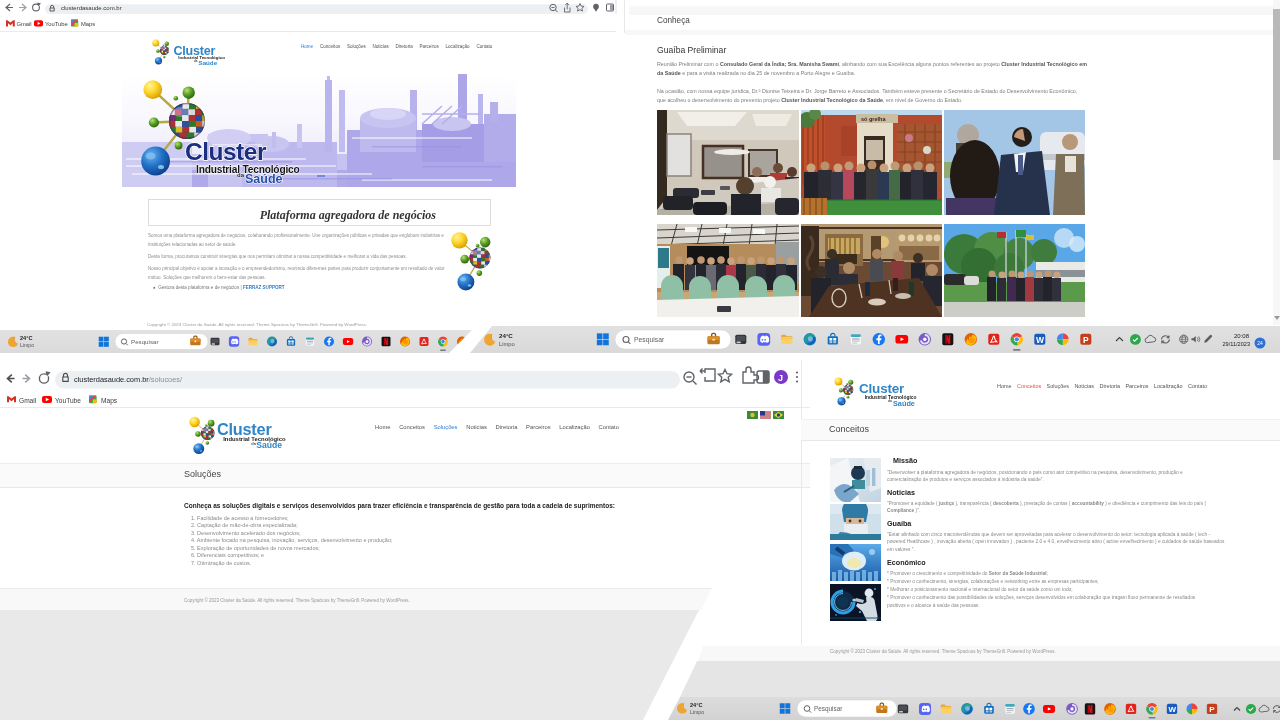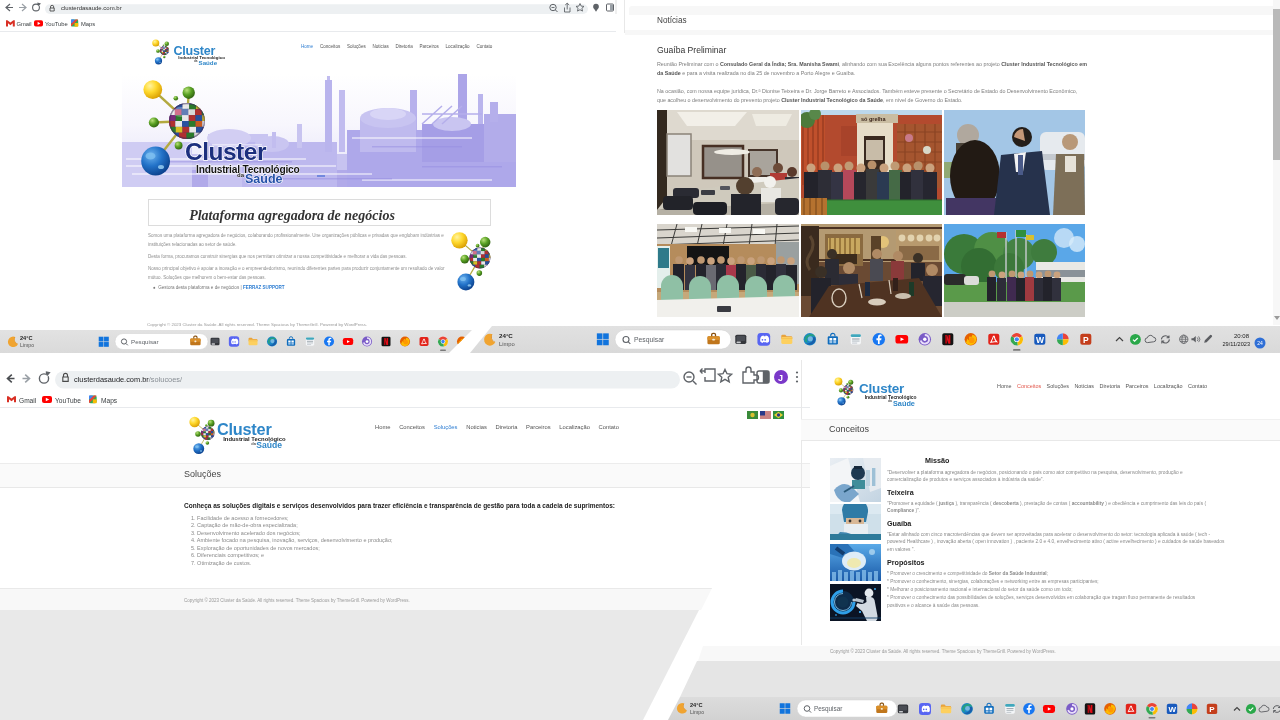--- a/index.html
+++ b/index.html
@@ -205,37 +205,37 @@
  <g font-family="Liberation Sans,sans-serif" font-weight="bold">
   <text x="63" y="86" font-size="24.5" fill="#1c2f7e" stroke="#ffffff" stroke-width="1.3" paint-order="stroke" letter-spacing="-0.5">Cluster</text>
   <text x="74" y="98.5" font-size="10.2" fill="#141414" stroke="#ffffff" stroke-width="1.1" paint-order="stroke" letter-spacing="-0.2">Industrial Tecnológico</text>
   <text x="115" y="103" font-size="6" fill="#222" stroke="#ffffff" stroke-width="0.5" paint-order="stroke">da</text>
   <text x="123" y="108.5" font-size="12.5" fill="#2450a8" stroke="#ffffff" stroke-width="1.1" paint-order="stroke">Saúde</text>
  </g>
  <path d="M195 102 h8" stroke="#5b79d8" stroke-width="1.5"></path>
 </svg>
 
 <div class="a" style="left:148px;top:199px;width:341px;height:25px;border:1px solid #dcdcdc;"></div>
-<div class="a" style="left:148px;top:208px;width:288px;text-align:center;font-family:'Liberation Serif',serif;font-style:italic;font-weight:bold;font-size:14px;color:#333">Plataforma agregadora de negócios</div>
+<div class="a" style="left:148px;top:208px;width:288px;text-align:right;font-family:'Liberation Serif',serif;font-style:italic;font-weight:bold;font-size:12px;color:#333">Plataforma agregadora de negócios</div>
 <div class="a" style="left:148px;top:232.5px;font-size:4.55px;color:#8f8f8f;white-space:nowrap">Somos uma plataforma agregadora de negócios, colaborando profissionalmente. Une organizações públicas e privadas que englobam indústrias e</div>
 <div class="a" style="left:148px;top:242.2px;font-size:4.55px;color:#8f8f8f;white-space:nowrap">instituições relacionadas ao setor de saúde.</div>
 <div class="a" style="left:148px;top:254px;font-size:4.55px;color:#8f8f8f;white-space:nowrap">Desta forma, procuramos construir sinergias que nos permitam otimizar a nossa competitividade e melhorar a vida das pessoas.</div>
 <div class="a" style="left:148px;top:265.6px;font-size:4.55px;color:#8f8f8f;white-space:nowrap">Nosso principal objetivo é apoiar a inovação e o empreendedorismo, reunindo diferentes partes para produzir conjuntamente um resultado de valor</div>
 <div class="a" style="left:148px;top:275.2px;font-size:4.55px;color:#8f8f8f;white-space:nowrap">mútuo. Soluções que melhorem o bem-estar das pessoas.</div>
 <div class="a" style="left:153px;top:284.5px;font-size:4.55px;color:#777;white-space:nowrap">●&nbsp;&nbsp;Gestora desta plataforma e de negócios | <span style="color:#2d7dd2;font-weight:bold">FERRAZ SUPPORT</span></div>
 <svg class="a" style="left:446px;top:231px" width="50" height="64">
  <use href="#logoballs" transform="scale(0.585)"></use>
 </svg>
 <div class="a" style="left:147px;top:321.5px;font-size:4.4px;color:#999;white-space:nowrap">Copyright © 2023 Cluster da Saúde. All rights reserved. Theme Spacious by ThemeGrill. Powered by WordPress.</div>
 
 <div class="a" style="left:615px;top:0;width:2px;height:14px;background:#efefef"></div>
 <div class="a" style="left:624px;top:0;width:1px;height:33px;background:#e8e8e8"></div>
 <div class="a" style="left:629px;top:5.5px;width:645px;height:9px;background:#f7f7f7;border-radius:3px 0 0 0"></div>
 <div class="a" style="left:625px;top:29.5px;width:649px;height:5.5px;background:#f7f7f7"></div>
-<div class="a" style="left:657px;top:16px;font-size:8.2px;color:#3f3f3f">Notícias</div>
+<div class="a" style="left:657px;top:16px;font-size:8.2px;color:#3f3f3f">Conheça</div>
 <div class="a" style="left:657px;top:45px;font-size:8.6px;color:#333;font-weight:500">Guaíba Preliminar</div>
 <div class="a" style="left:657px;top:61px;font-size:5.35px;color:#7d7d7d;white-space:nowrap">Reunião Preliminar com o <b style="color:#555">Consulado Geral da Índia; Sra. Manisha Swami</b>, alinhando com sua Excelência alguns pontos referentes ao projeto <b style="color:#555">Cluster Industrial Tecnológico em</b></div>
 <div class="a" style="left:657px;top:70px;font-size:5.35px;color:#7d7d7d;white-space:nowrap"><b style="color:#555">da Saúde</b> e para a visita realizada no dia 25 de novembro a Porto Alegre e Guaíba.</div>
 <div class="a" style="left:657px;top:88px;font-size:5.35px;color:#7d7d7d;white-space:nowrap">Na ocasião, com nossa equipe jurídica, Dr.ª Dionise Teixeira e Dr. Jorge Barreto e Associados. Também esteve presente o Secretário de Estado do Desenvolvimento Econômico,</div>
 <div class="a" style="left:657px;top:96.5px;font-size:5.35px;color:#7d7d7d;white-space:nowrap">que acolheu o desenvolvimento do prevento projeto <b style="color:#555">Cluster Industrial Tecnológico da Saúde</b>, em nível de Governo do Estado.</div>
 
 <svg class="a" style="left:657px;top:110px" width="142" height="105">
  <rect width="142" height="105" fill="#cfc8bb"></rect>
  <rect x="0" y="0" width="142" height="30" fill="#ded9cf"></rect>
  <path d="M20 2 h70 l-12 14 h-48 z" fill="#f2efe8"></path>
@@ -620,27 +620,27 @@
  <circle cx="39" cy="9" r="4.4" fill="#e4e9ee"></circle>
  <path d="M36 13 q7 -1 8.5 3 l3 16 q0.5 3 -1.5 5 h-9 l-5 -10 -6 -5 1.5 -3 q5 2.5 9 -1" fill="#d2dae2"></path>
  <path d="M33 19 l-9 -2 2 -3 8 2" fill="#b8c4cf"></path>
  <circle cx="24" cy="16" r="1.6" fill="#bccad6"></circle>
  <circle cx="30" cy="28" r="1.1" fill="#45b8ff"></circle>
       <circle cx="45" cy="5" r="0.9" fill="#45b8ff"></circle>
       <circle cx="6" cy="31" r="0.9" fill="#2a86c8"></circle>
  <path d="M0 34 h51" stroke="#14426a" stroke-width="1.5" opacity="0.6"></path>
 </svg>
 
-<div class="a" style="left:925px;top:456px;font-size:7.2px;font-weight:bold;color:#222">Missão</div>
+<div class="a" style="left:893px;top:456px;font-size:7.2px;font-weight:bold;color:#222">Missão</div>
 <div class="a" style="left:887px;top:468.5px;font-size:4.8px;color:#8a8a8a;line-height:7.4px;white-space:nowrap">"Desenvolver a plataforma agregadora de negócios, posicionando o país como ator competitivo na pesquisa, desenvolvimento, produção e<br>comercialização de produtos e serviços associados à indústria da saúde".</div>
-<div class="a" style="left:887px;top:487.5px;font-size:7.2px;font-weight:bold;color:#222">Teixeira</div>
+<div class="a" style="left:887px;top:487.5px;font-size:7.2px;font-weight:bold;color:#222">Noticias</div>
 <div class="a" style="left:887px;top:500px;font-size:4.8px;color:#8a8a8a;line-height:7.4px;white-space:nowrap">"Promover a equidade ( <b>justiça</b> ), transparência ( <b>descoberta</b> ), prestação de contas ( <b>accountability</b> ) e obediência e cumprimento das leis do país (<br><b>Compliance</b> )".</div>
 <div class="a" style="left:887px;top:518.5px;font-size:7.2px;font-weight:bold;color:#222">Guaíba</div>
 <div class="a" style="left:887px;top:531px;font-size:4.8px;color:#8a8a8a;line-height:7.4px;white-space:nowrap">"Estar alinhado com cinco macrotendências que devem ser aproveitadas para acelerar o desenvolvimento do setor: tecnologia aplicada à saúde ( tech -<br>powered Healthcare ) , inovação aberta ( open innovation ) , paciente 2.0 e 4.0, envelhecimento ativo ( active envelhecimento ) e cuidados de saúde baseados<br>em valores ".</div>
-<div class="a" style="left:887px;top:557.5px;font-size:7.2px;font-weight:bold;color:#222">Propósitos</div>
+<div class="a" style="left:887px;top:557.5px;font-size:7.2px;font-weight:bold;color:#222">Econômico</div>
 <div class="a" style="left:887px;top:570px;font-size:4.8px;color:#8a8a8a;line-height:7.9px;white-space:nowrap">* Promover o crescimento e competitividade do <b>Setor da Saúde Industrial</b>;<br>* Promover o conhecimento, sinergias, colaborações e networking entre as empresas participantes;<br>* Melhorar o posicionamento nacional e internacional do setor da saúde como um todo;<br>* Promover o conhecimento das possibilidades de soluções, serviços desenvolvidos em colaboração que tragam fluxo permanente de resultados<br>positivos e o alcance à saúde das pessoas.</div>
 
 <div class="a" style="left:690px;top:646px;width:590px;height:15px;background:#f8f8f8;clip-path:polygon(13px 0,590px 0,590px 15px,8px 15px)"></div>
 <div class="a" style="left:830px;top:649px;font-size:4.5px;color:#999;white-space:nowrap">Copyright © 2023 Cluster da Saúde. All rights reserved. Theme Spacious by ThemeGrill. Powered by WordPress.</div>
 <div class="a" style="left:670px;top:661px;width:610px;height:36px;background:#e5e5e5;clip-path:polygon(27px 0,610px 0,610px 36px,10px 36px)"></div>
 
 <svg width="0" height="0" style="position:absolute">
       <defs>
 <g id="ic-moon">
           <path d="M11 2 a7 7 0 1 0 3.5 9.5 a6 6 0 0 1 -3.5 -9.5 z" fill="#f0a431"></path>

